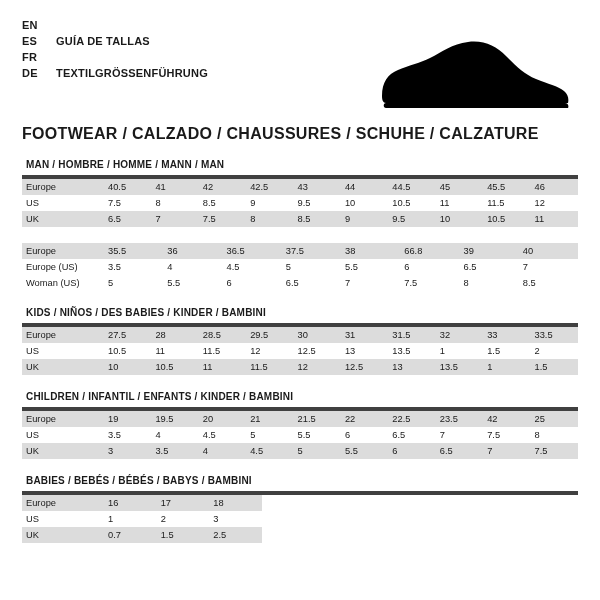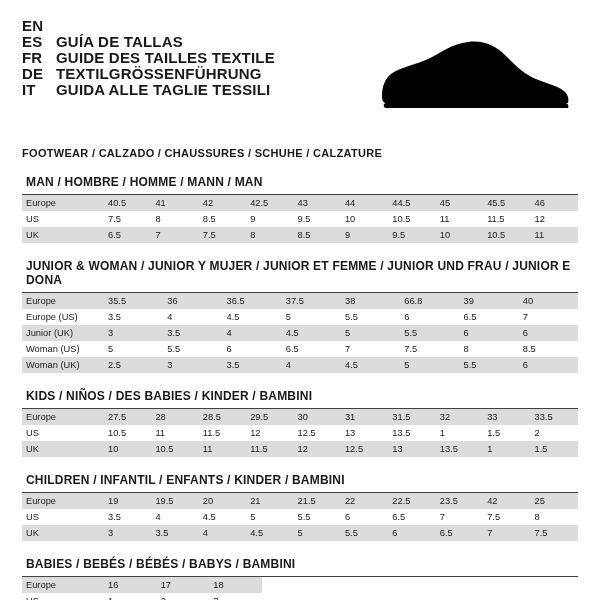--- a/index.html
+++ b/index.html
@@ -28,56 +28,56 @@
     justify-content: space-between;
     align-items: flex-start;
   }
   .lang-block {
     display: flex;
     flex-direction: column;
     gap: 1px;
   }
   .lang-row {
     display: flex;
-    font-size: 15px;
+    font-size: 11px;
     line-height: 15px;
     letter-spacing: 0.2px;
   }
   .lang-code {
     width: 34px;
     font-weight: bold;
   }
   .lang-title {
     font-weight: bold;
   }
   .shoe-wrap {
     width: 200px;
     height: 85px;
     margin-right: 6px;
     margin-top: 16px;
   }
   .shoe-wrap svg { display: block; }
 
   .footwear-line {
-    margin-top: 28px;
-    font-size: 11px;
+    margin-top: 6px;
+    font-size: 16px;
     font-weight: bold;
     letter-spacing: 0.3px;
   }
 
   
   .section {
     margin-top: 16px;
   }
   .section-title {
-    font-size: 12px;
+    font-size: 10px;
     font-weight: bold;
     letter-spacing: 0.2px;
     padding: 0 0 5px 4px;
-    border-bottom: 1px solid #404040;
+    border-bottom: 4px solid #404040;
   }
   table {
     border-collapse: collapse;
     width: 556px;
     table-layout: fixed;
   }
   td {
     font-size: 9.3px;
     height: 16px;
     padding: 0 0 0 4px;
@@ -101,29 +101,24 @@
     <div class="lang-block">
         <div class="lang-row">
           <span class="lang-code">EN</span>
         </div>
         <div class="lang-row">
           <span class="lang-code">ES</span>
           <span class="lang-title">GUÍA DE TALLAS</span>
         </div>
         <div class="lang-row">
           <span class="lang-code">FR</span>
-          <span class="lang-title">GUIDE DES TAILLES TEXTILE</span>
         </div>
         <div class="lang-row">
           <span class="lang-code">DE</span>
           <span class="lang-title">TEXTILGRÖSSENFÜHRUNG</span>
-        </div>
-        <div class="lang-row">
-          <span class="lang-code">IT</span>
-          <span class="lang-title">GUIDA ALLE TAGLIE TESSILI</span>
         </div>
       </div>
     <div class="shoe-wrap">
       <svg viewBox="0 0 200 85" width="200" height="85" xmlns="http://www.w3.org/2000/svg">
         <path d="M10 62 C10 48 16 40 26 36 C38 31 48 29 58 24 C70 18 80 10 96 8
                  C112 6 124 12 134 22 C144 32 152 40 164 45 C176 50 186 52 192 57
                  C196 60 197 65 196 69 L193 69 C150 70 60 70 14 69 C11 69 10 66 10 62 Z" fill="#000000"></path>
         <path d="M14 69 L193 69 C196 69 197 72 196 74 L14 74 C11 74 11 69 14 69 Z" fill="#000000"></path>
       </svg>
     </div>
@@ -172,21 +167,20 @@
               <td>9</td>
               <td>9.5</td>
               <td>10</td>
               <td>10.5</td>
               <td>11</td>
             </tr>
           </tbody>
         </table>
       </div>
       <div class="section">
-        <div class="section-title">JUNIOR &amp; WOMAN / JUNIOR Y MUJER / JUNIOR ET FEMME / JUNIOR UND FRAU / JUNIOR E DONA</div>
         <table>
           <tbody>
             <tr class="shaded">
               <td class="rowlabel">Europe</td>
               <td>35.5</td>
               <td>36</td>
               <td>36.5</td>
               <td>37.5</td>
               <td>38</td>
               <td>66.8</td>
@@ -197,52 +191,30 @@
               <td class="rowlabel">Europe (US)</td>
               <td>3.5</td>
               <td>4</td>
               <td>4.5</td>
               <td>5</td>
               <td>5.5</td>
               <td>6</td>
               <td>6.5</td>
               <td>7</td>
             </tr>
-            <tr class="shaded">
-              <td class="rowlabel">Junior (UK)</td>
-              <td>3</td>
-              <td>3.5</td>
-              <td>4</td>
-              <td>4.5</td>
-              <td>5</td>
-              <td>5.5</td>
-              <td>6</td>
-              <td>6</td>
-            </tr>
             <tr class="">
               <td class="rowlabel">Woman (US)</td>
               <td>5</td>
               <td>5.5</td>
               <td>6</td>
               <td>6.5</td>
               <td>7</td>
               <td>7.5</td>
               <td>8</td>
               <td>8.5</td>
-            </tr>
-            <tr class="shaded">
-              <td class="rowlabel">Woman (UK)</td>
-              <td>2.5</td>
-              <td>3</td>
-              <td>3.5</td>
-              <td>4</td>
-              <td>4.5</td>
-              <td>5</td>
-              <td>5.5</td>
-              <td>6</td>
             </tr>
           </tbody>
         </table>
       </div>
       <div class="section">
         <div class="section-title">KIDS / NIÑOS / DES BABIES / KINDER / BAMBINI</div>
         <table>
           <tbody>
             <tr class="shaded">
               <td class="rowlabel">Europe</td>

